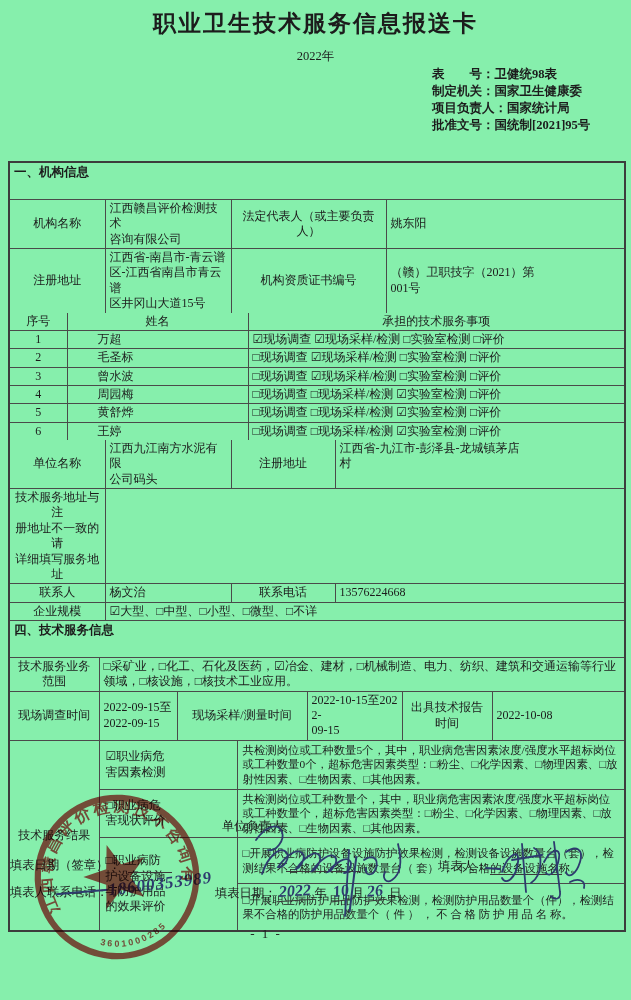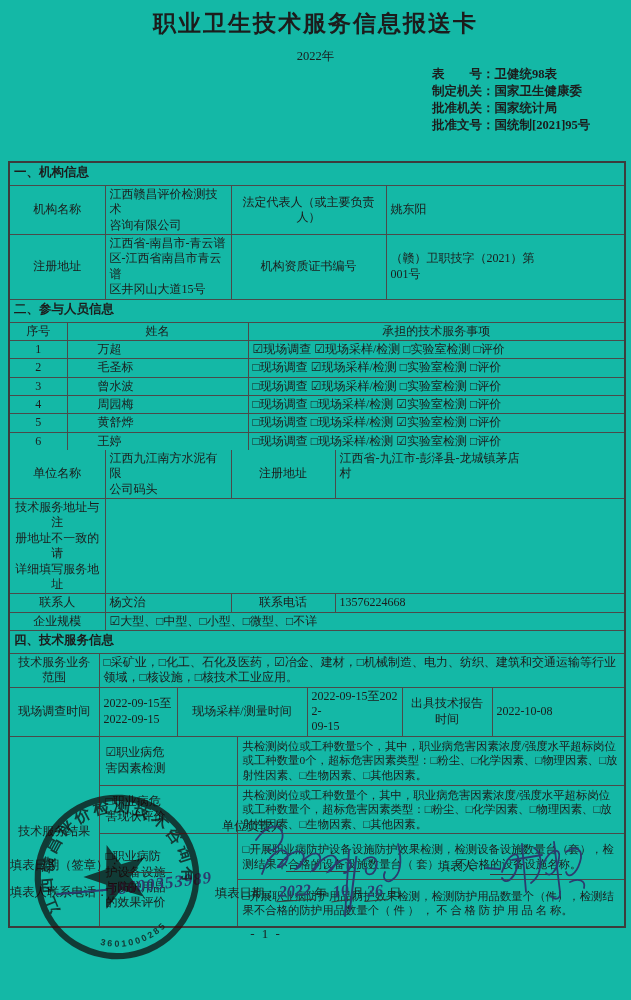--- a/index.html
+++ b/index.html
@@ -1,18 +1,18 @@
 <!DOCTYPE html>
 <html><head>
 <meta charset="utf-8">
 <style>
   html,body { margin:0; padding:0; background:#e8e8e8; }
   .page {
     position:relative; width:631px; height:1000px; margin:0 auto;
-    background:#14b8a6; overflow:hidden;
+    background:#86efac; overflow:hidden;
     font-family:"Liberation Serif","DejaVu Serif",serif;
     color:#1c1c1c;
     text-decoration:underline;
   }
   .doc-title {
     position:absolute; top:8px; left:0; width:100%;
     text-align:center; font-size:23px; font-weight:bold; letter-spacing:2px;
   }
   .doc-year {
     position:absolute; top:48px; left:0; width:100%;
@@ -22,21 +22,21 @@
   .meta-line span { white-space:pre; }
   .report-code { position:absolute; top:146px; left:40px; font-size:12.5px; font-weight:bold; }
   .report-code .code { font-family:"Liberation Serif","DejaVu Serif",serif; letter-spacing:0.5px; }
 
   .form {
     position:absolute; top:161px; left:8px; width:614px;
     border:2px solid #3c3c3c; box-sizing:content-box;
     font-size:12px;
   }
   .sec-t {
-    font-weight:bold; font-size:12.5px; padding:1px 4px 4px 4px;
+    font-weight:bold; font-size:12.5px; padding:1px 4px 18px 4px;
     border-bottom:1px solid #4a4a4a;
   }
   .sec-t.bt { border-top:1px solid #4a4a4a; }
   table { border-collapse:collapse; border:hidden; width:100%; table-layout:fixed; }
   td {
     border:1px solid #4a4a4a; padding:1px 4px; vertical-align:middle;
     line-height:1.28; white-space:pre-line; word-break:break-all;
     font-size:12px;
   }
   td.lab { text-align:center; }
@@ -76,21 +76,21 @@
 <body>
 
 <div class="page">
 
   <div class="doc-title">职业卫生技术服务信息报送卡</div>
   <div class="doc-year">2022年</div>
 
   <div class="meta">
     <div class="meta-line"><span>表　　号：</span><span>卫健统98表</span></div>
     <div class="meta-line"><span>制定机关：</span><span>国家卫生健康委</span></div>
-    <div class="meta-line"><span>批准机关：</span><span>国家统计局</span></div>
+    <div class="meta-line"><span>项目负责人：</span><span>国家统计局</span></div>
     <div class="meta-line"><span>批准文号：</span><span>国统制[2021]95号</span></div>
   </div>
 
 
   <div class="form">
 
     <div class="sec-t">一、机构信息</div>
     <table>
       <colgroup>
           <col style="width:95px">
@@ -111,21 +111,20 @@
         <td>江西省-南昌市-青云谱
 区-江西省南昌市青云谱
 区井冈山大道15号</td>
         <td class="lab">机构资质证书编号</td>
         <td>（赣）卫职技字（2021）第
 001号</td>
       </tr>
     </tbody>
       </table>
 
-    <div class="sec-t bt">二、参与人员信息</div>
     <table>
       <colgroup>
           <col style="width:57px">
           <col style="width:181px">
           <col style="width:376px">
         </colgroup>
       <tbody>
           <tr style="height:16px">
         <td class="lab">序号</td>
         <td class="lab">姓名</td>
@@ -214,21 +213,21 @@
           <tr style="height:32px">
         <td class="lab">技术服务业务
 范围</td>
         <td colspan="6">□采矿业，□化工、石化及医药，☑冶金、建材，□机械制造、电力、纺织、建筑和交通运输等行业领域，□核设施，□核技术工业应用。</td>
       </tr>
       <tr style="height:28px">
         <td class="lab">现场调查时间</td>
         <td>2022-09-15至
 2022-09-15</td>
         <td colspan="2" class="lab">现场采样/测量时间</td>
-        <td>2022-09-15至2022-
+        <td>2022-10-15至2022-
 09-15</td>
         <td class="lab">出具技术报告
 时间</td>
         <td>2022-10-08</td>
       </tr>
       <tr style="height:42px">
         <td class="lab" rowspan="4">技术服务结果</td>
         <td colspan="2" class="sub">☑职业病危
 害因素检测</td>
         <td colspan="4" class="det">共检测岗位或工种数量5个，其中，职业病危害因素浓度/强度水平超标岗位或工种数量0个，超标危害因素类型：□粉尘、□化学因素、□物理因素、□放射性因素、□生物因素、□其他因素。</td>

